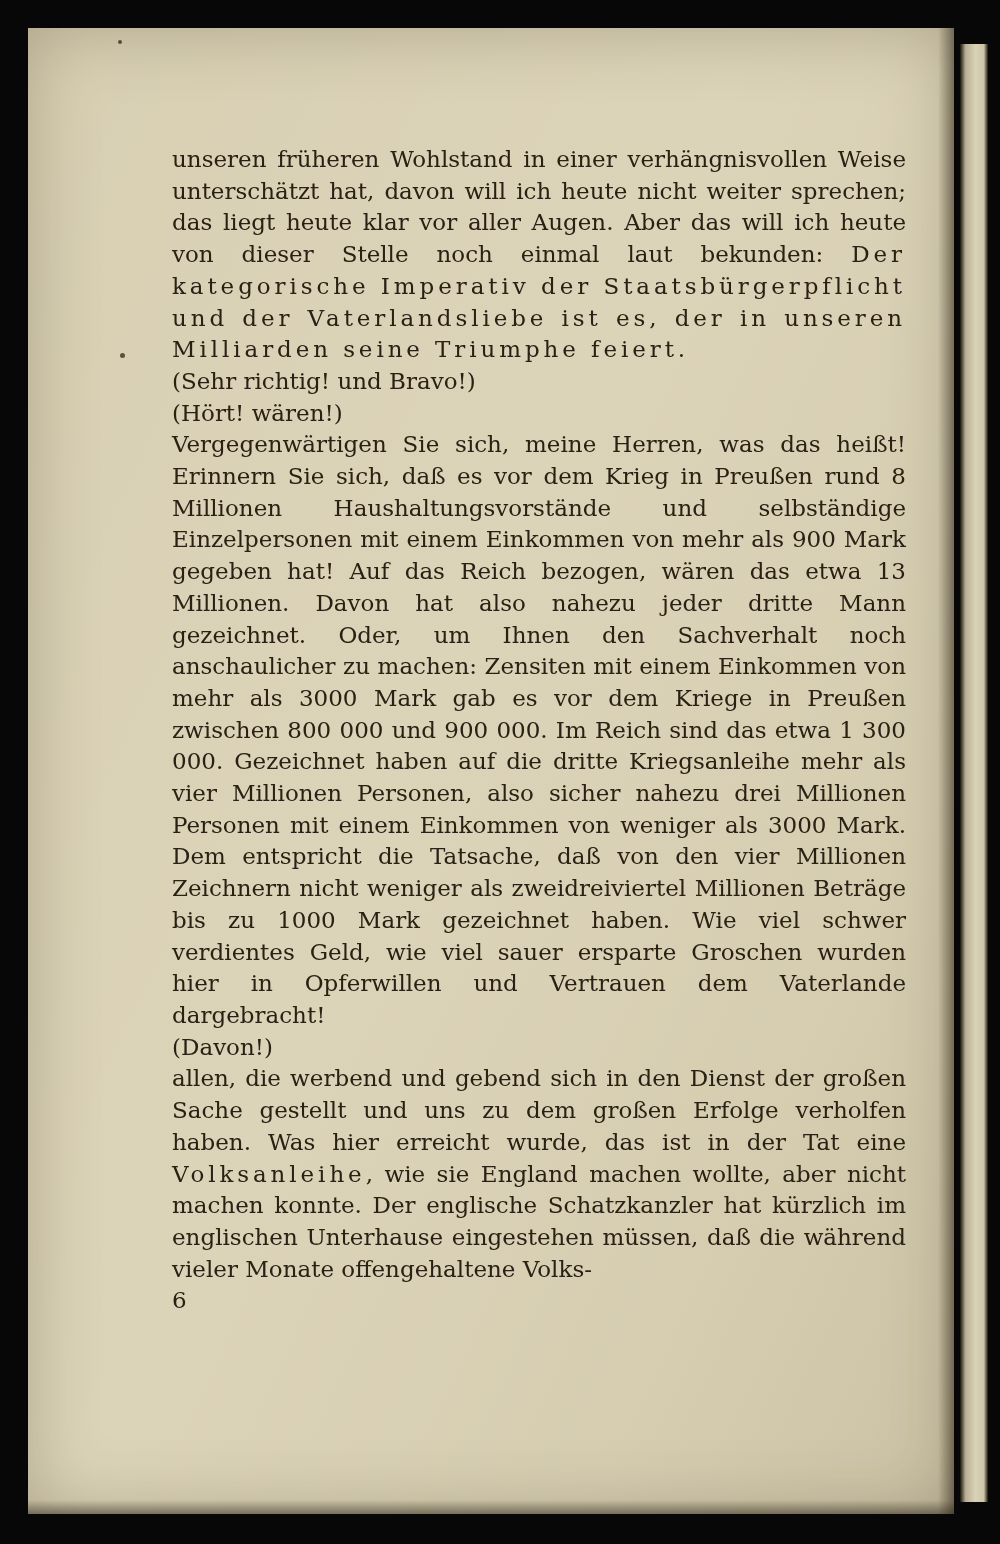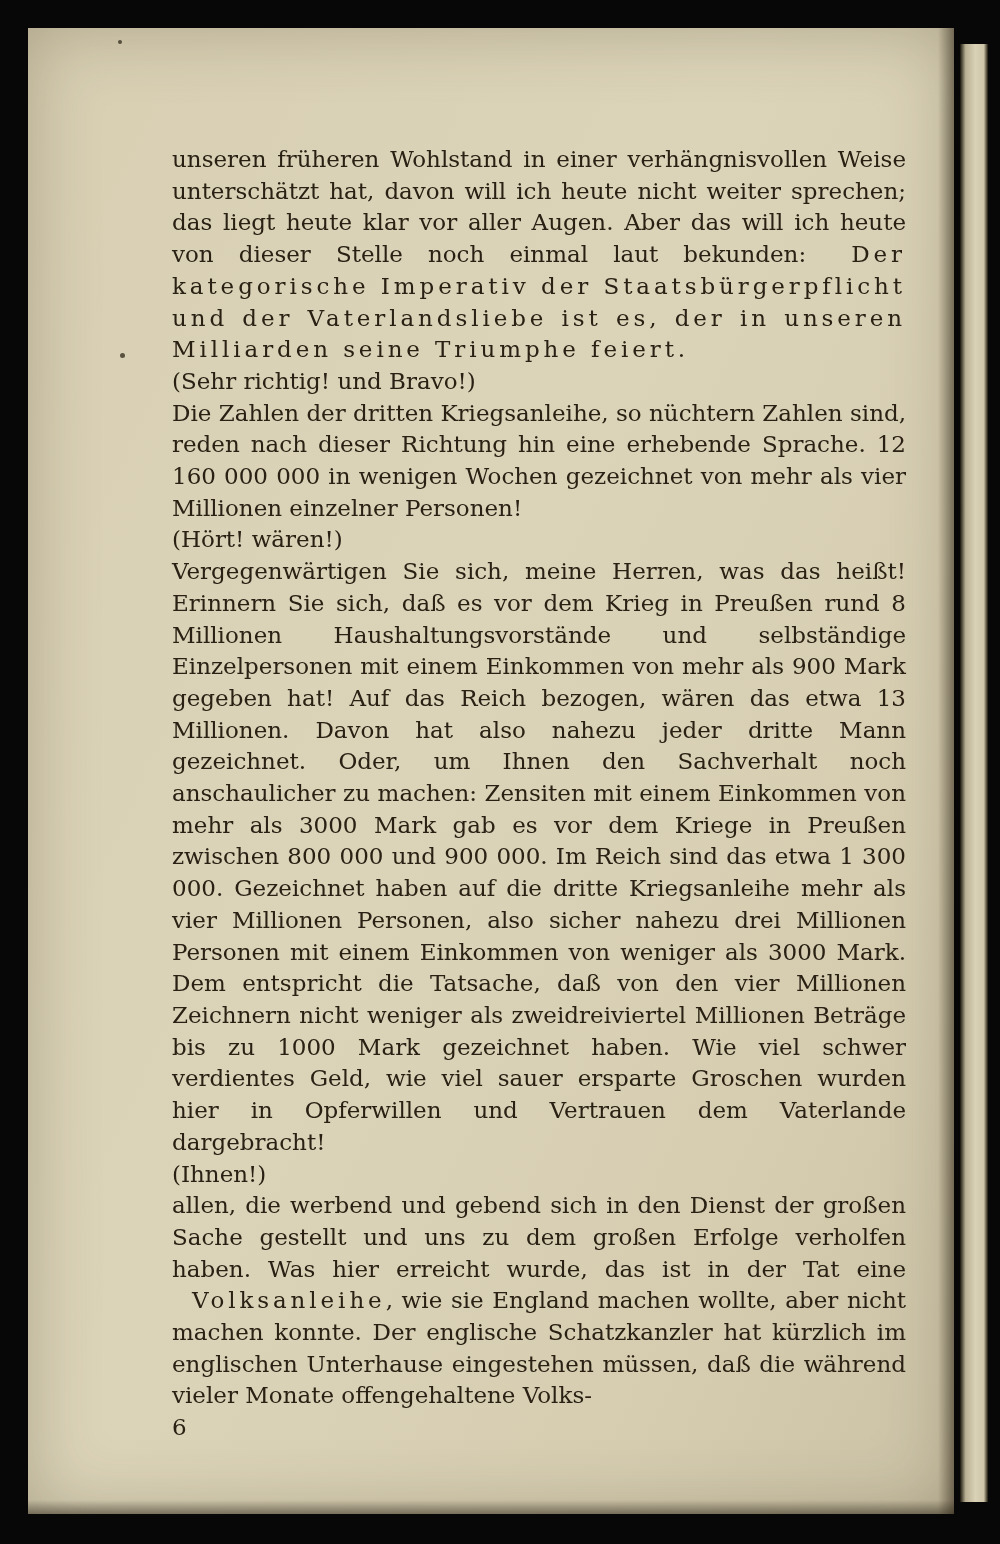--- a/index.html
+++ b/index.html
@@ -65,21 +65,20 @@
   }
   .text-block p {
     margin: 0;
     padding: 0;
   }
   p.interjection {
     text-align: left;
   }
   .spaced {
     letter-spacing: 0.17em;
-    margin-left: 20px;
   }
   p.page-number {
     text-align: left;
   }
   .speck {
     position: absolute;
     width: 5px;
     height: 5px;
     border-radius: 50%;
     background: #3a3122;
@@ -87,24 +86,23 @@
   }
 </style>
 </head>
 <body>
 
 <div class="scan-root">
   <div class="page">
     <div class="text-block" id="text-block">
         <p class="body"><span class="plain">unseren früheren Wohlstand in einer verhängnisvollen Weise unterschätzt hat, davon will ich heute nicht weiter sprechen; das liegt heute klar vor aller Augen. Aber das will ich heute von dieser Stelle noch einmal laut bekunden: </span><span class="spaced">Der kategorische Imperativ der Staatsbürgerpflicht und der Vaterlandsliebe ist es, der in unseren Milliarden seine Triumphe feiert.</span></p>
         <p class="interjection"><span class="plain">(Sehr richtig! und Bravo!)</span></p>
-        <p class="body"><span class="plain">Die Zahlen der dritten Kriegsanleihe, so nüchtern Zahlen sind, reden nach dieser Richtung hin eine erhebende Sprache. 12 160 000 000 in wenigen Wochen gezeichnet von mehr als vier Millionen einzelner Personen!</span></p>
         <p class="interjection"><span class="plain">(Hört! wären!)</span></p>
         <p class="body"><span class="plain">Vergegenwärtigen Sie sich, meine Herren, was das heißt! Erinnern Sie sich, daß es vor dem Krieg in Preußen rund 8 Millionen Haushaltungsvorstände und selbständige Einzelpersonen mit einem Einkommen von mehr als 900 Mark gegeben hat! Auf das Reich bezogen, wären das etwa 13 Millionen. Davon hat also nahezu jeder dritte Mann gezeichnet. Oder, um Ihnen den Sachverhalt noch anschaulicher zu machen: Zensiten mit einem Einkommen von mehr als 3000 Mark gab es vor dem Kriege in Preußen zwischen 800 000 und 900 000. Im Reich sind das etwa 1 300 000. Gezeichnet haben auf die dritte Kriegsanleihe mehr als vier Millionen Personen, also sicher nahezu drei Millionen Personen mit einem Einkommen von weniger als 3000 Mark. Dem entspricht die Tatsache, daß von den vier Millionen Zeichnern nicht weniger als zweidreiviertel Millionen Beträge bis zu 1000 Mark gezeichnet haben. Wie viel schwer verdientes Geld, wie viel sauer ersparte Groschen wurden hier in Opferwillen und Vertrauen dem Vaterlande dargebracht!</span></p>
-        <p class="interjection"><span class="plain">(Ihnen!)</span></p>
+        <p class="interjection"><span class="plain">(Davon!)</span></p>
         <p class="body"><span class="plain">allen, die werbend und gebend sich in den Dienst der großen Sache gestellt und uns zu dem großen Erfolge verholfen haben. Was hier erreicht wurde, das ist in der Tat eine </span><span class="spaced">Volksanleihe</span><span class="plain">, wie sie England machen wollte, aber nicht machen konnte. Der englische Schatzkanzler hat kürzlich im englischen Unterhause eingestehen müssen, daß die während vieler Monate offengehaltene Volks-</span></p>
         <p class="page-number">6</p>
       </div>
     <div class="speck" style="left: 92px; top: 325px;"></div>
     <div class="speck" style="left: 90px; top: 12px; width: 4px; height: 4px;"></div>
   </div>
   <div class="facing-edge"></div>
 </div>
 
 </body></html>

